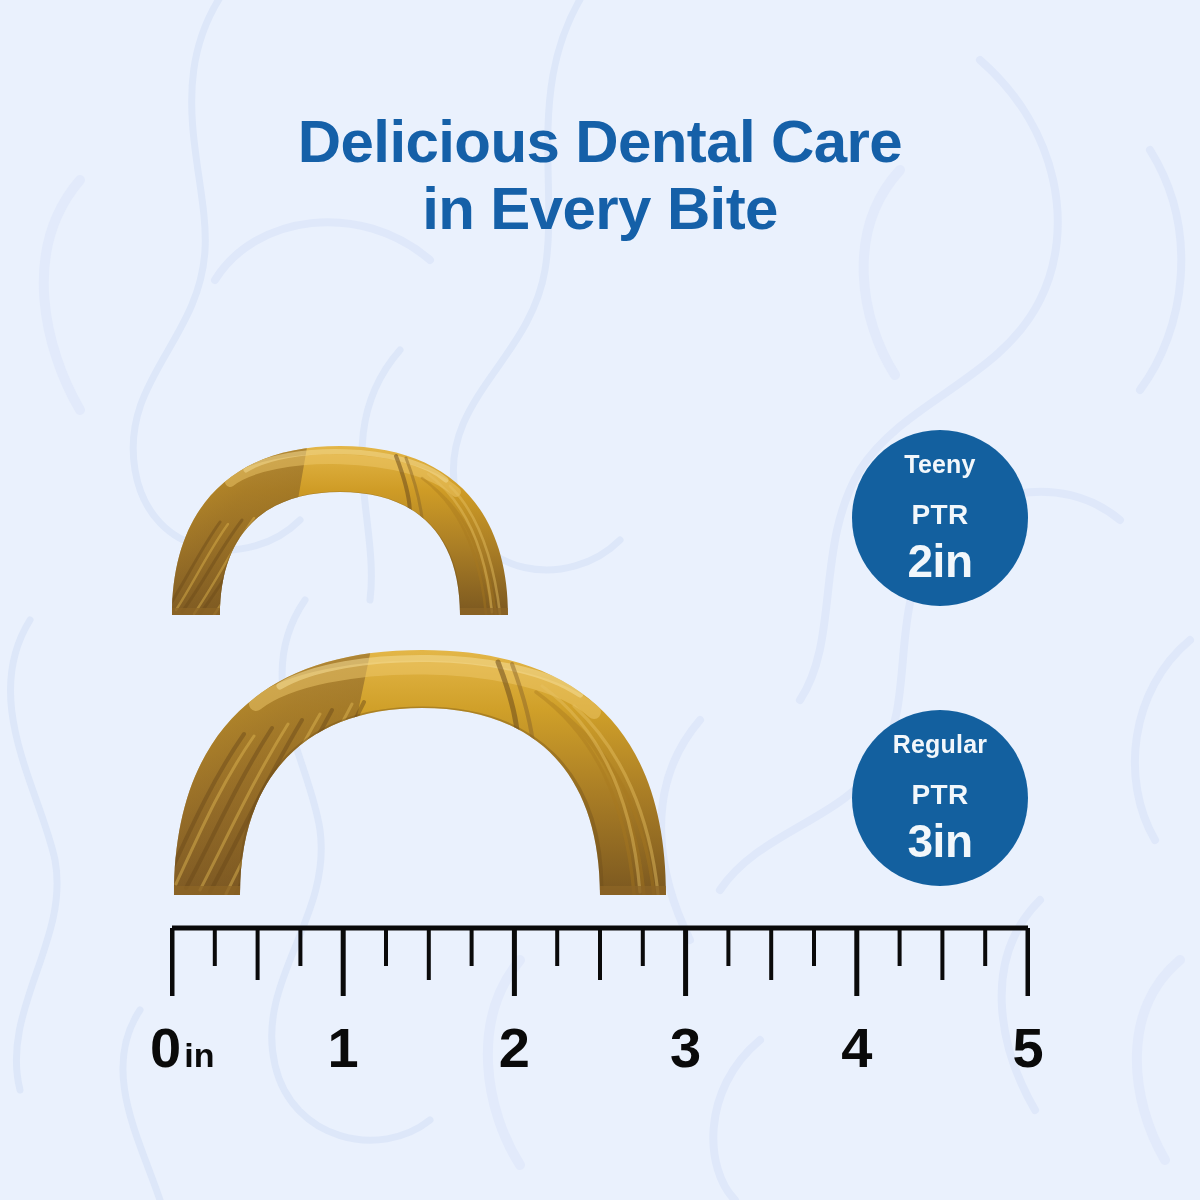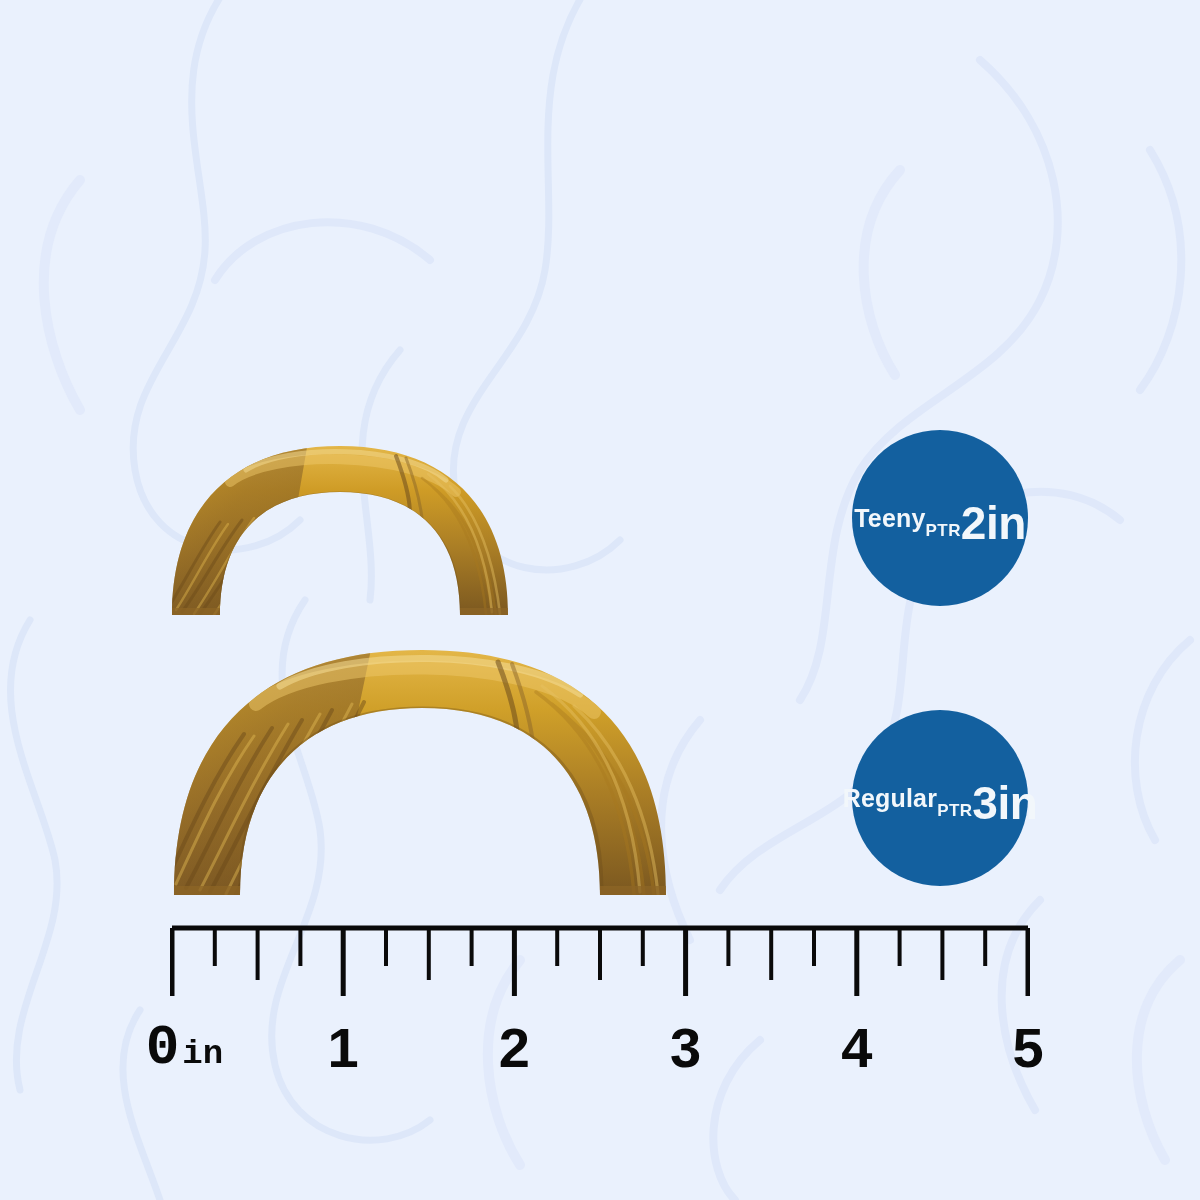--- a/index.html
+++ b/index.html
@@ -40,31 +40,31 @@
   .chew{ position:absolute; }
   #chew-teeny{ left:160px; top:430px; width:360px; height:185px; }
   #chew-regular{ left:160px; top:630px; width:520px; height:265px; }
   .chew svg{ display:block; width:100%; height:100%; }
   
   .badge{
     position:absolute;
     border-radius:50%;
     background:#13609f;
     display:flex;
-    flex-direction:row;
+    flex-direction:column;
     align-items:center;
     justify-content:center;
     color:#f2f7fb;
     text-align:center;
     line-height:1.0;
   }
   #badge-teeny{ left:852px; top:430px; width:176px; height:176px; }
   #badge-regular{ left:852px; top:710px; width:176px; height:176px; }
   .badge .b-name{ font-size:25px; font-weight:bold; letter-spacing:0.2px; }
-  .badge .b-sub{ font-size:17px; font-weight:bold; margin-top:24px; letter-spacing:0.4px;}
+  .badge .b-sub{ font-size:28px; font-weight:bold; margin-top:24px; letter-spacing:0.4px;}
   .badge .b-size{ font-size:46px; font-weight:bold; margin-top:9px; letter-spacing:-0.5px;}
   
   #ruler{
     position:absolute;
     left:170px; top:925px;
     width:860px; height:145px;
   }
   #ruler svg{ display:block; }
   .rlabel{
     position:absolute;
@@ -102,20 +102,24 @@
       <path d="M430 260 C360 200 255 215 215 280"></path>
     </g>
     <g fill="none" stroke="#e2eafb" stroke-width="10" stroke-linecap="round" stroke-linejoin="round">
       <path d="M80 180 C20 250 45 350 80 410"></path>
       <path d="M520 960 C470 1020 485 1110 520 1165"></path>
       <path d="M900 170 C845 230 860 320 895 375"></path>
       <path d="M1180 960 C1120 1010 1130 1100 1165 1160"></path>
     </g>
   </svg>
 
+  <h1 id="headline">
+    <span class="line">Delicious Dental Care</span>
+    <span class="line">in Every Bite</span>
+  </h1>
 
   <div class="chew" id="chew-teeny">
     <svg viewBox="0 0 360 185" xmlns="http://www.w3.org/2000/svg" role="img">
       <defs>
         <linearGradient id="tBody" x1="0" y1="0" x2="0" y2="1">
           <stop offset="0%" stop-color="#e3b648"></stop>
           <stop offset="26%" stop-color="#cf9c26"></stop>
           <stop offset="62%" stop-color="#a87c25"></stop>
           <stop offset="100%" stop-color="#7b5820"></stop>
         </linearGradient>
@@ -270,21 +274,21 @@
           <line x1="601.1999999999999" y1="3" x2="601.1999999999999" y2="55" stroke-width="4"></line>
           <line x1="644" y1="3" x2="644" y2="41" stroke-width="4"></line>
           <line x1="686.8" y1="3" x2="686.8" y2="71" stroke-width="5"></line>
           <line x1="729.5999999999999" y1="3" x2="729.5999999999999" y2="41" stroke-width="4"></line>
           <line x1="772.4" y1="3" x2="772.4" y2="55" stroke-width="4"></line>
           <line x1="815.1999999999999" y1="3" x2="815.1999999999999" y2="41" stroke-width="4"></line>
           <line x1="858" y1="3" x2="858" y2="71" stroke-width="5"></line>
         </g>
     </svg>
     <div id="ruler-labels">
-        <div class="rlabel" style="left: 2px; top: 95px; transform: translateX(-34%); font-family: Liberation Mono, monospace;"><span>0</span><span class="unit">in</span></div>
+        <div class="rlabel" style="left: 2px; top: 95px; transform: translateX(-34%);"><span>0</span><span class="unit">in</span></div>
         <div class="rlabel" style="left: 173.2px; top: 95px;">1</div>
         <div class="rlabel" style="left: 344.4px; top: 95px;">2</div>
         <div class="rlabel" style="left: 515.6px; top: 95px;">3</div>
         <div class="rlabel" style="left: 686.8px; top: 95px;">4</div>
         <div class="rlabel" style="left: 858px; top: 95px;">5</div>
       </div>
   </div>
 
 </div>
 

